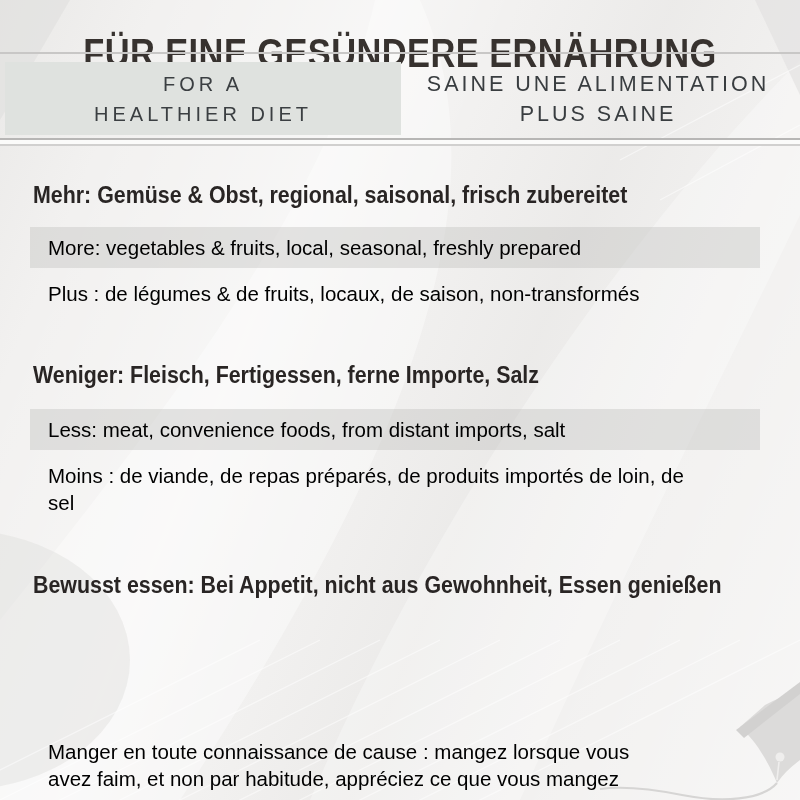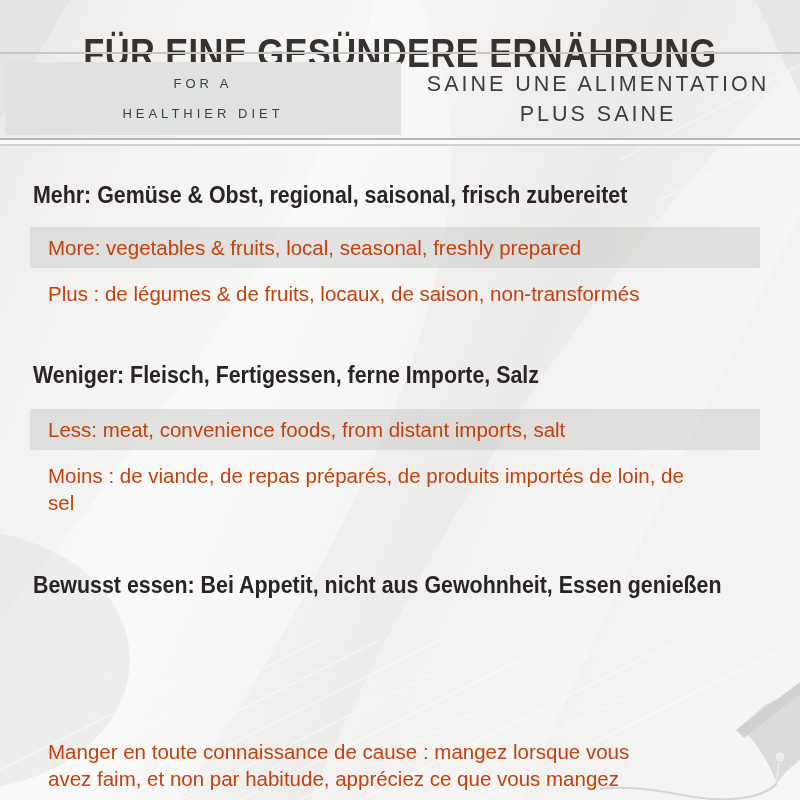--- a/index.html
+++ b/index.html
@@ -23,33 +23,33 @@
   }
   .rule-top { top:52px; left:0; width:800px; height:2px; background:#c8c7c6; }
   .rule-double {
     top:138px; left:0; width:800px; height:8px; box-sizing:border-box;
     border-top:2px solid #b7b6b5; border-bottom:2px solid #d1d0cf; background:#fbfbfa;
   }
   .subtitle {
     top:62px; height:73px; display:flex; flex-direction:column; justify-content:center;
     text-align:center; color:#3b3f42; line-height:30px;
   }
-  .subtitle-en { left:5px; width:396px; background:#dfe2df; font-size:13px; letter-spacing:4px;align-items:center; }
+  .subtitle-en { left:5px; width:396px; background:#dfe2df; font-size:20px; letter-spacing:4px;align-items:center; }
   .subtitle-fr { left:401px; width:394px; font-size:21.5px; letter-spacing:3px; color:#393d40; }
 
   .de-heading {
     left:33px; font-size:23px; font-weight:700; color:#292524;
     white-space:nowrap; transform:scaleX(.93); transform-origin:left center;
   }
   .en-band {
     left:30px; width:730px; box-sizing:border-box; padding-left:18px;
     background:rgba(188,188,186,.38);
     display:flex; align-items:center;
   }
-  .body-text { font-size:20.5px; line-height:27px; color:#c2410c; }
+  .body-text { font-size:20.5px; line-height:27px; color:#000000; }
   .fr-text { left:48px; }
 
   .s1-de { top:182px; } .s1-band { top:227px; height:41px; } .s1-fr { top:280px; }
   .s2-de { top:362px; } .s2-band { top:409px; height:41px; } .s2-fr { top:462px; max-width:660px; }
   .s3-de { top:572px; } .s3-band { top:619px; height:69px; } .s3-fr { top:728px; max-width:610px;margin-top:10px; }
   .s2-band .body-text { max-width:690px; }
   .s3-band .body-text { max-width:660px; }
 </style>
 </head>
 <body>

